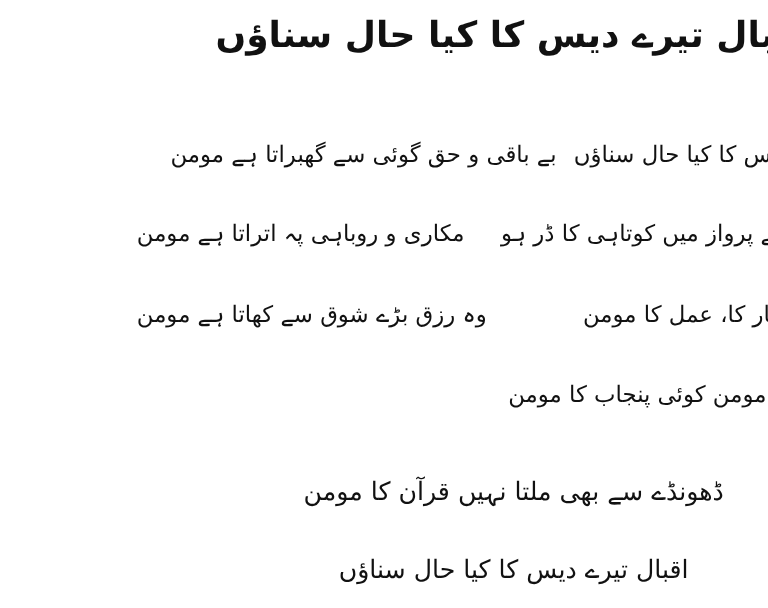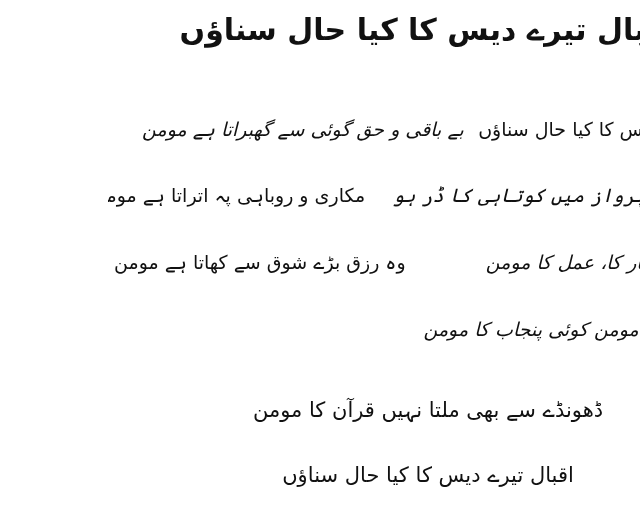--- a/index.html
+++ b/index.html
@@ -40,21 +40,21 @@
       align-items: baseline;
       font-size: 19px;
       line-height: 50px;
       white-space: nowrap;
     }
     .couplet.row-1 { top: 104px; }
     .couplet.row-2 { top: 170px; }
     .couplet.row-3 { top: 237px; }
     .couplet.row-4 { top: 304px; }
     .misra { display: inline-block; }
-    .misra.second { padding-left: 28px; font-style: italic; }
+    .misra.second { padding-left: 28px; }
     .centered-line {
       position: absolute;
       left: 0;
       width: 640px;
       text-align: center;
       font-size: 21px;
       line-height: 52px;
       white-space: nowrap;
     }
     .centered-line.row-5 { top: 384px; }

